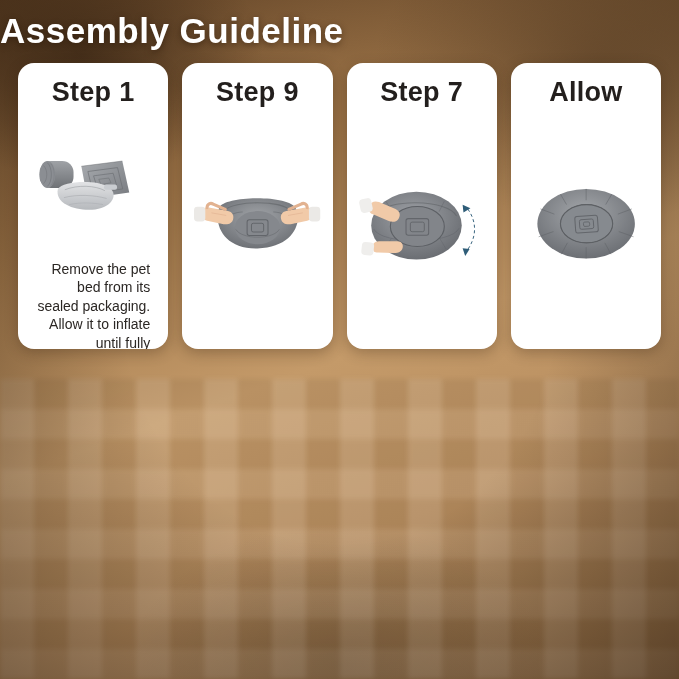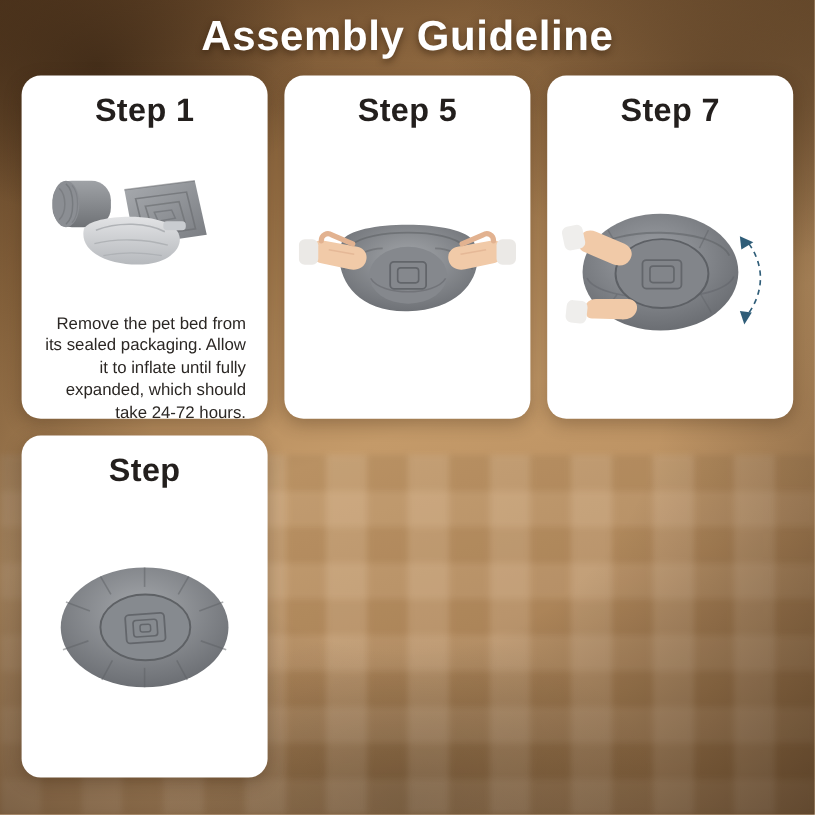--- a/index.html
+++ b/index.html
@@ -43,34 +43,33 @@
     filter: blur(2.5px);
   }
   .bg-vignette {
     position: absolute;
     inset: 0;
     background: radial-gradient(ellipse at 50% 45%, rgba(0,0,0,0) 45%, rgba(40,24,10,0.45) 100%);
   }
 
   .title {
     position: relative;
-    text-align: center;
     color: #ffffff;
     font-size: 35px;
     font-weight: bold;
     letter-spacing: 0.5px;
     padding-top: 11px;
     text-shadow: 0 2px 6px rgba(40,22,8,0.55);
     font-family: "Liberation Sans", sans-serif;
   }
 
   .grid {
     position: relative;
     display: grid;
-    grid-template-columns: 1fr 1fr 1fr;
+    grid-template-columns: 1fr 1fr 1fr 1fr;
     grid-template-rows: 1fr 1fr;
     gap: 14px;
     padding: 12px 18px 18px 18px;
     box-sizing: border-box;
     height: 615px;
   }
 
   .card {
     background: #ffffff;
     border-radius: 16px;
@@ -161,21 +160,21 @@
             <path d="M78 104 C108 96, 148 98, 176 106" fill="none" stroke="#9ea1a5" stroke-width="1.8" opacity="0.6"></path>
             <path d="M90 120 C118 114, 146 116, 168 120" fill="none" stroke="#9ea1a5" stroke-width="1.6" opacity="0.5"></path>
             <rect x="170" y="74" width="30" height="12" rx="5" fill="#c9ccd0"></rect>
           </g>
         </svg>
       </div>
       <div class="caption">Remove the pet bed from its sealed packaging. Allow it to inflate until fully expanded, which should take 24-72 hours.</div>
     </div>
 
     <div class="card">
-      <div class="card-title">Step 5</div>
+      <div class="card-title">Step 9</div>
       <div class="art">
         <svg width="290" height="165" viewBox="0 0 290 165">
           <defs>
             <radialGradient id="b2" cx="50%" cy="40%" r="62%">
               <stop offset="0%" stop-color="#a3a6aa"></stop>
               <stop offset="100%" stop-color="#6d7075"></stop>
             </radialGradient>
           </defs>
 
           <path d="M58 46 C70 18, 220 16, 234 48 C250 84, 224 138, 146 140 C70 142, 44 86, 58 46 Z" fill="url(#b2)"></path>
@@ -244,21 +243,21 @@
           <g stroke="#2f5d78" fill="none" stroke-width="2.2" stroke-dasharray="7 6">
             <path d="M250 58 C274 92, 268 128, 246 156"></path>
           </g>
           <path d="M238 48 L256 56 L240 66 Z" fill="#2f5d78"></path>
           <path d="M254 150 L244 166 L238 148 Z" fill="#2f5d78"></path>
         </svg>
       </div>
     </div>
 
     <div class="card">
-      <div class="card-title">Step</div>
+      <div class="card-title">Allow</div>
       <div class="art">
         <svg width="290" height="175" viewBox="0 0 290 175">
           <defs>
             <radialGradient id="b4" cx="48%" cy="36%" r="64%">
               <stop offset="0%" stop-color="#a5a8ac"></stop>
               <stop offset="100%" stop-color="#6c6f74"></stop>
             </radialGradient>
           </defs>
           <ellipse cx="145" cy="88" rx="112" ry="80" fill="url(#b4)"></ellipse>
 

